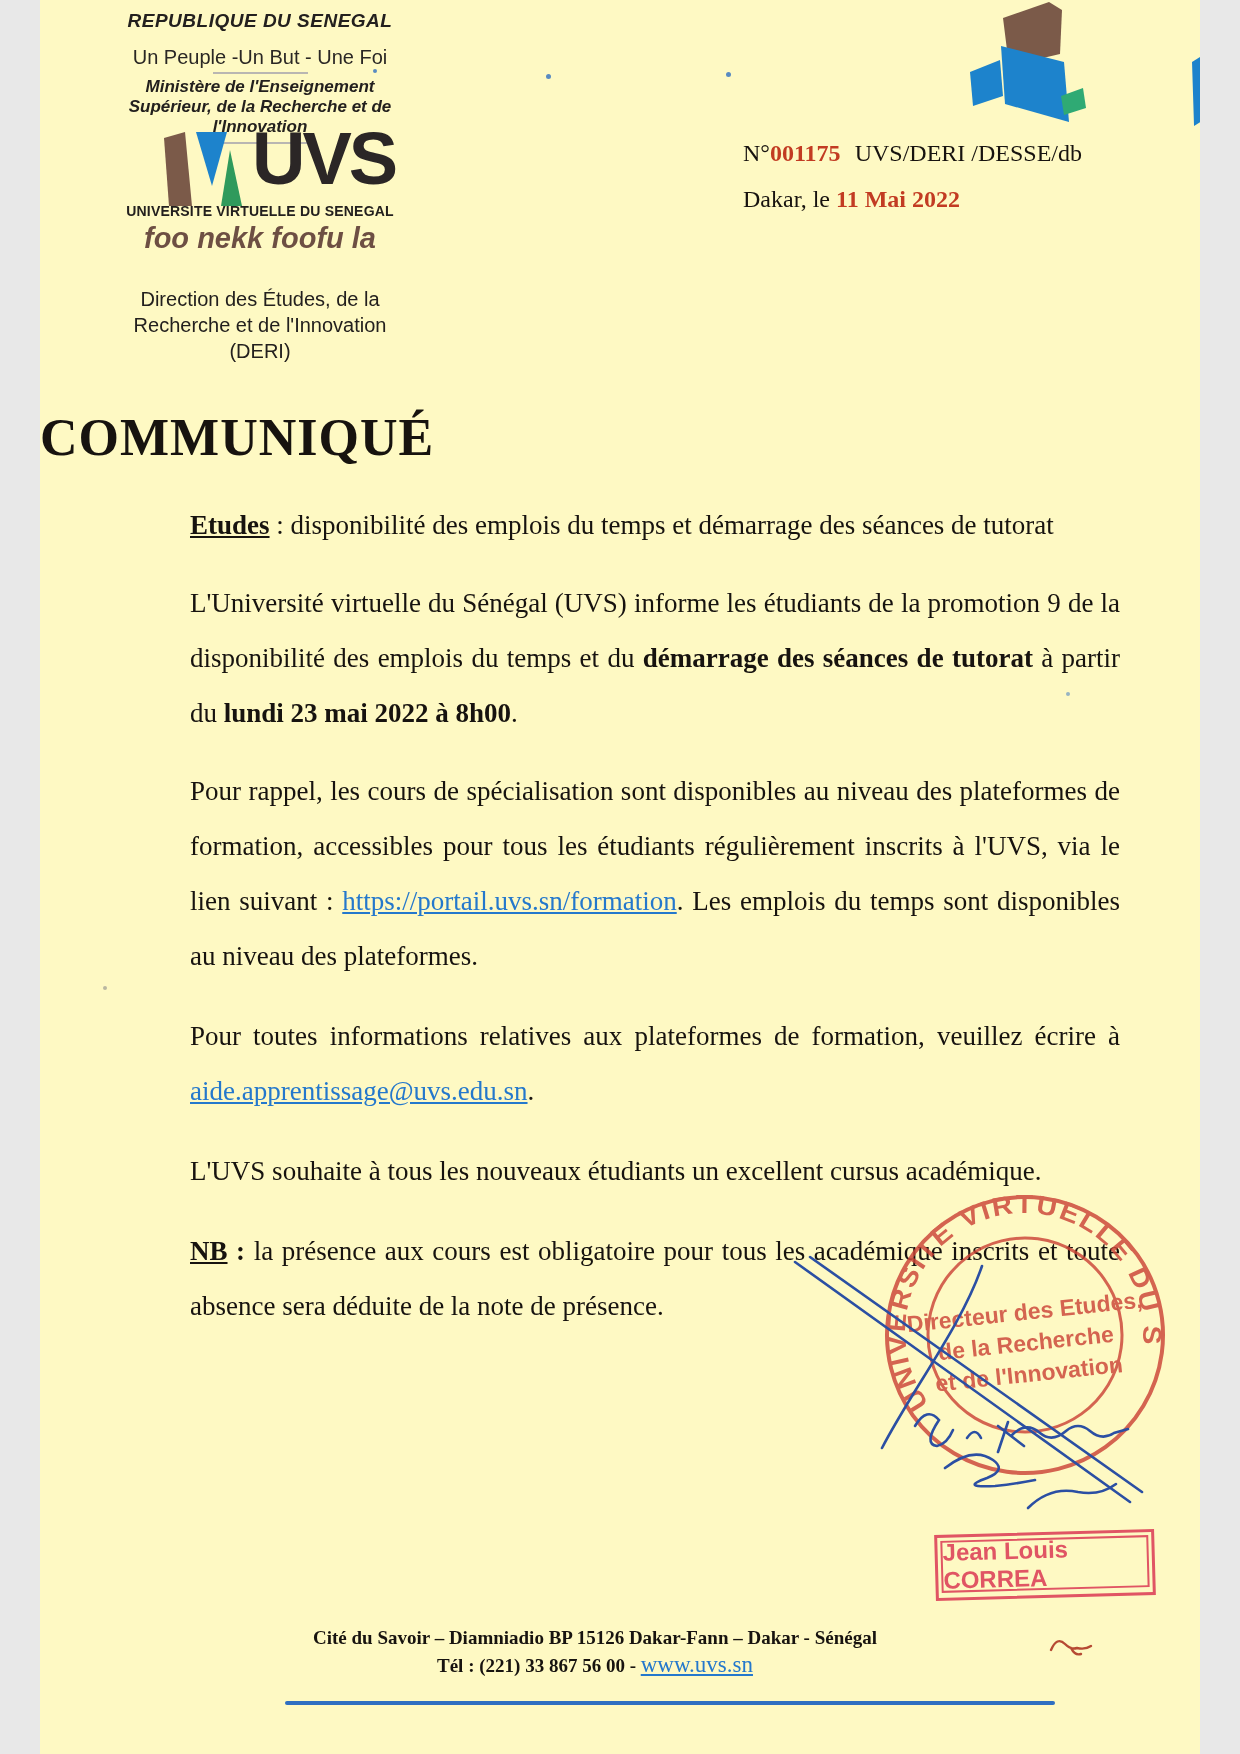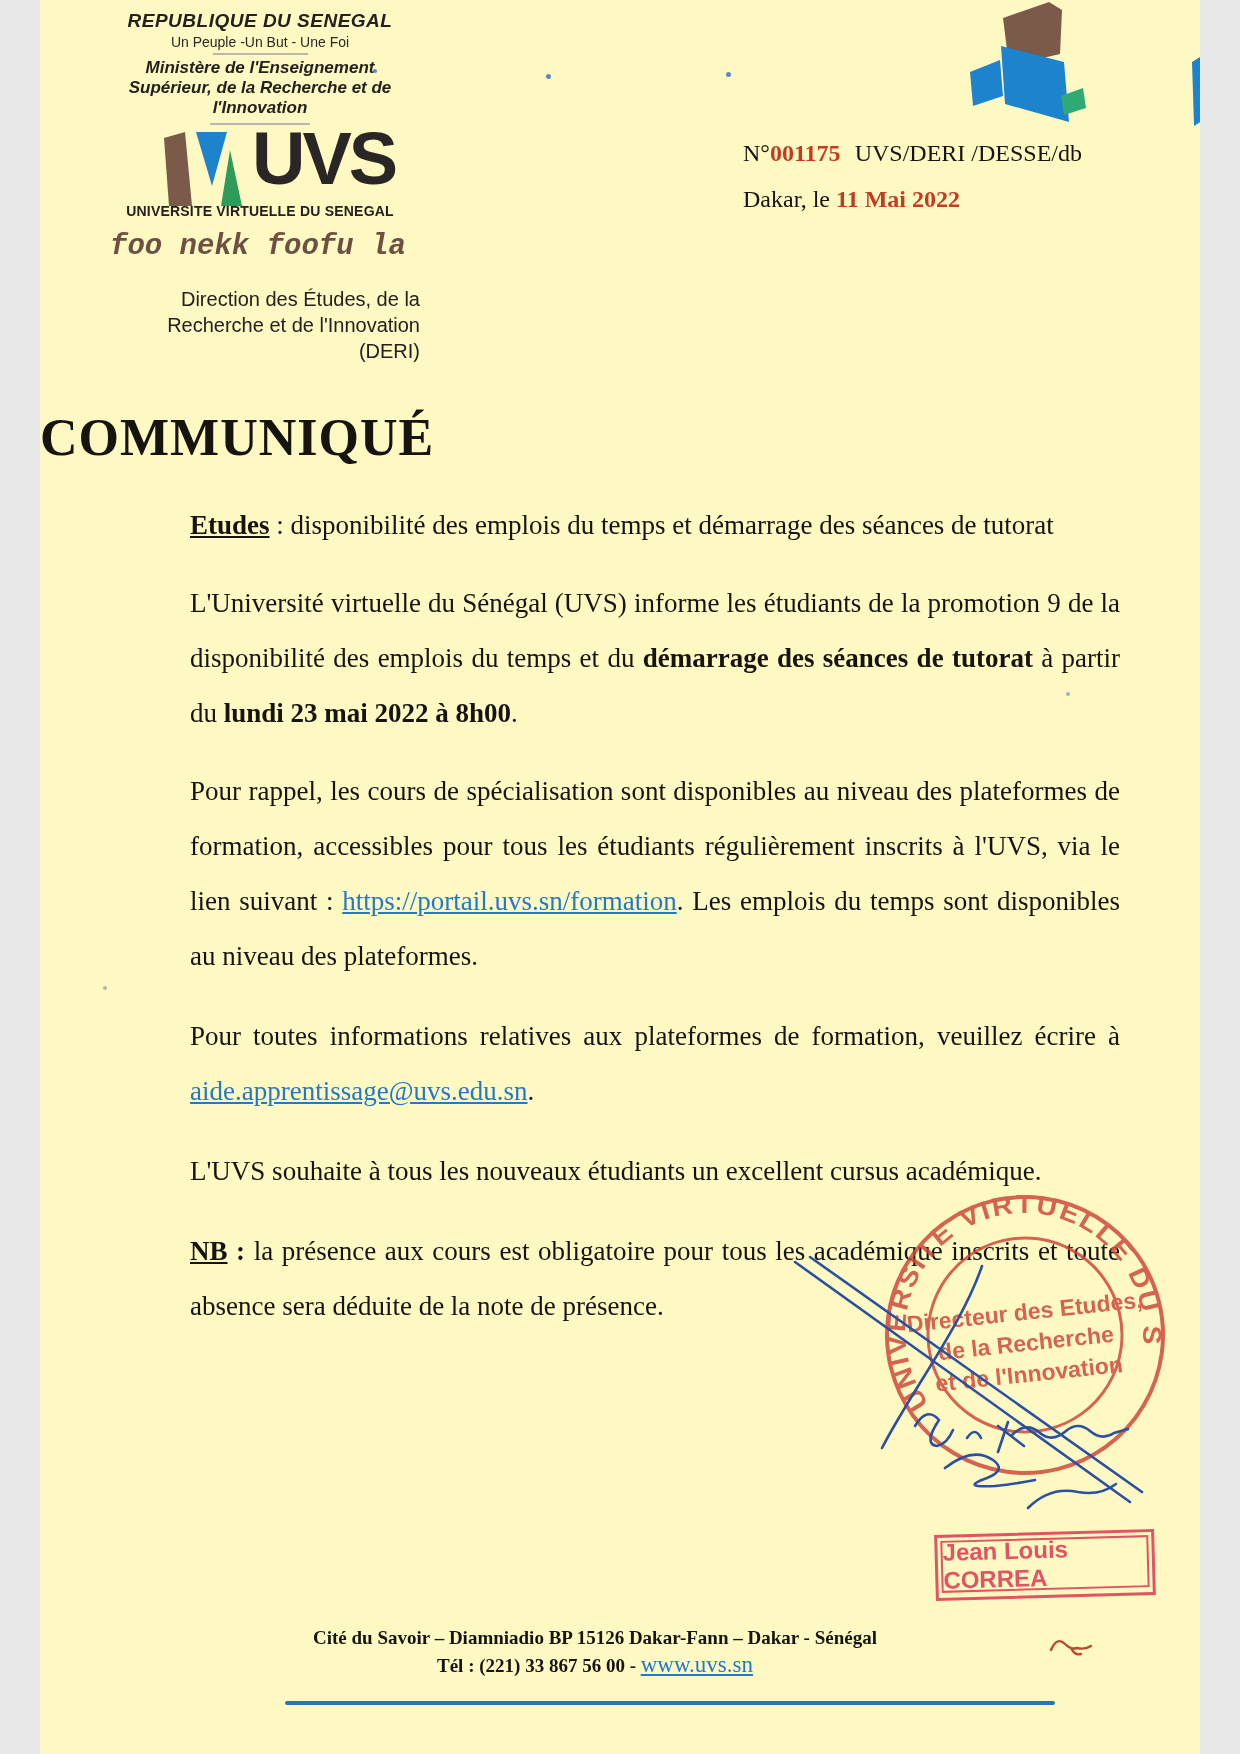--- a/index.html
+++ b/index.html
@@ -4,30 +4,30 @@
 <style>
   html,body{margin:0;padding:0;background:#e8e8e8;}
   .page{position:relative;width:1160px;height:1754px;background:#fef9c3;margin:0 auto;overflow:hidden;
         font-family:"Liberation Serif", serif;color:#161412;}
   .abs{position:absolute;}
 
   
   .hdr-left{position:absolute;left:70px;top:10px;width:300px;text-align:center;
             font-family:"Liberation Sans", sans-serif;}
   .republic{font-size:19px;font-weight:bold;font-style:italic;letter-spacing:.5px;color:#23201e;}
-  .motto{font-size:14px;color:#2a2724;margin-top:2px;}
+  .motto{font-size:20px;color:#2a2724;margin-top:14px;}
   .sep-line{height:2px;background:#b9b6b2;margin:3px auto;}
   .ministry{font-size:17px;font-weight:bold;font-style:italic;color:#23201e;line-height:20px;margin-top:3px;}
   .uvs-text{position:absolute;left:212px;top:116px;font-family:"Liberation Sans", sans-serif;
             font-weight:800;font-size:74px;letter-spacing:-3px;color:#2b2626;}
   .logo-sub{position:absolute;left:70px;top:203px;width:300px;text-align:center;
             font-family:"Liberation Sans", sans-serif;font-weight:bold;font-size:14px;color:#23201e;letter-spacing:.2px;}
-  .tagline{position:absolute;left:70px;top:230px;width:300px;
-           font-family:Liberation Mono, monospace;font-style:italic;font-weight:bold;font-size:29px;color:#6d4f43;}
-  .direction{position:absolute;left:60px;top:286px;width:320px;text-align:right;
+  .tagline{position:absolute;left:70px;top:222px;width:300px;text-align:center;
+           font-family:Liberation Sans, sans-serif;font-style:italic;font-weight:bold;font-size:29px;color:#6d4f43;}
+  .direction{position:absolute;left:60px;top:286px;width:320px;text-align:center;
              font-family:"Liberation Sans", sans-serif;font-size:20px;line-height:26px;color:#23201e;}
 
   
   .ref-line{position:absolute;left:703px;top:140px;font-size:24px;color:#17130f;}
   .ref-number{color:#c23b22;font-weight:bold;margin-right:14px;}
   .date-line{position:absolute;left:703px;top:186px;font-size:24px;color:#17130f;}
   .date-red{color:#c23b22;font-weight:bold;}
 
   
   .title{position:absolute;left:0;top:408px;width:1240px;text-align:left;

